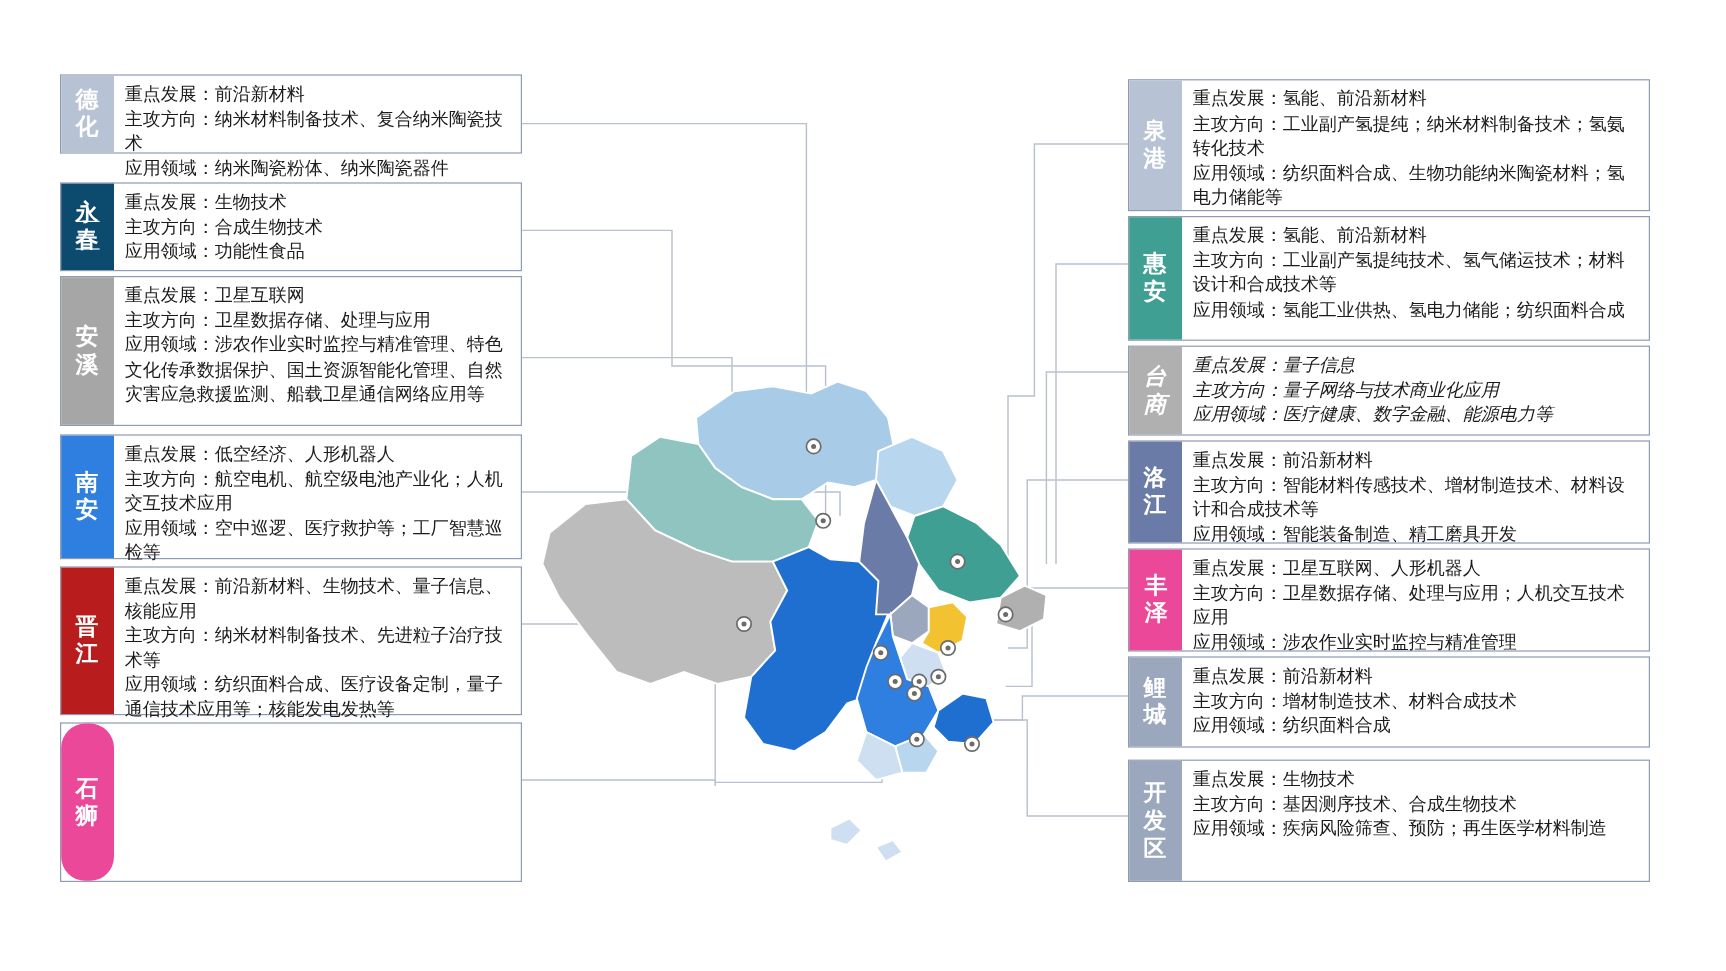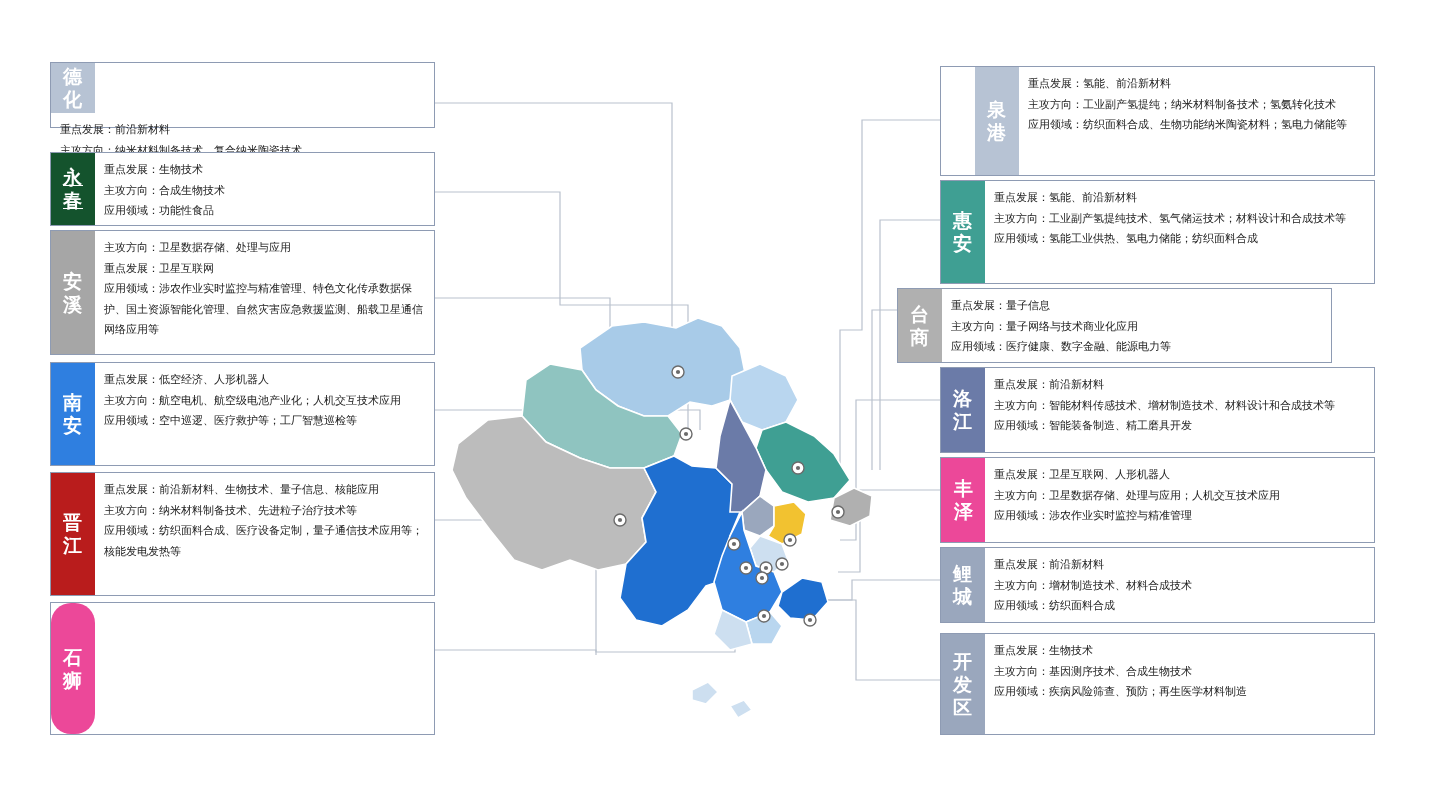--- a/index.html
+++ b/index.html
@@ -38,21 +38,21 @@
     letter-spacing:1px;
     text-align:center;
     font-weight:bold;
     padding:2px 0;
     box-sizing:border-box;
   }
   .card .tab span{display:block;width:22px;}
   .card .body{
     flex:1 1 auto;
     padding:6px 8px 7px 9px;
-    font-size:11px;
+    font-size:15px;
     line-height:20.5px;
     color:#1b1b1b;
     box-sizing:border-box;
   }
   .card .body div{white-space:normal;}
 
   
   .left{width:385px;}
   .right{width:435px;}
 </style>
@@ -144,49 +144,49 @@
         <circle cx="332" cy="348" r="2.1"></circle>
         <circle cx="352" cy="334" r="2.1"></circle>
         <circle cx="360" cy="310" r="2.1"></circle>
         <circle cx="334" cy="386" r="2.1"></circle>
         <circle cx="380" cy="390" r="2.1"></circle>
         <circle cx="316" cy="338" r="2.1"></circle>
       </g>
     </g>
   </svg>
 
-  <div class="card left" style="left:50px;top:62px;height:66px;flex-direction:column;">
+  <div class="card left" style="left:50px;top:62px;height:66px;">
     <div class="tab" style="background:#b7c3d4;">
       <span>德化</span>
     </div>
     <div class="body">
       <div>重点发展：前沿新材料</div>
       <div>主攻方向：纳米材料制备技术、复合纳米陶瓷技术</div>
       <div>应用领域：纳米陶瓷粉体、纳米陶瓷器件</div>
     </div>
   </div>
 
   <div class="card left" style="left:50px;top:152px;height:74px;">
-    <div class="tab" style="background:#14532d;text-decoration:underline;">
+    <div class="tab" style="background:#0c4a6e;text-decoration:underline;">
       <span>永春</span>
     </div>
     <div class="body">
       <div>重点发展：生物技术</div>
       <div>主攻方向：合成生物技术</div>
       <div>应用领域：功能性食品</div>
     </div>
   </div>
 
   <div class="card left" style="left:50px;top:230px;height:125px;">
     <div class="tab" style="background:#a6a6a6;">
       <span>安溪</span>
     </div>
     <div class="body">
+      <div>重点发展：卫星互联网</div>
       <div>主攻方向：卫星数据存储、处理与应用</div>
-      <div>重点发展：卫星互联网</div>
       <div>应用领域：涉农作业实时监控与精准管理、特色文化传承数据保护、国土资源智能化管理、自然灾害应急救援监测、船载卫星通信网络应用等</div>
     </div>
   </div>
 
   <div class="card left" style="left:50px;top:362px;height:104px;">
     <div class="tab" style="background:#2f7fe0;">
       <span>南安</span>
     </div>
     <div class="body">
       <div>重点发展：低空经济、人形机器人</div>
@@ -206,42 +206,42 @@
     </div>
   </div>
 
   <div class="card left" style="left:50px;top:602px;height:133px;">
     <div class="tab" style="background:#ec4899;border-radius:20px;">
       <span>石狮</span>
     </div>
   </div>
 
   <div class="card right" style="left:940px;top:66px;height:110px;">
-    <div class="tab" style="background:#b7c3d4;margin-left:34px;">
+    <div class="tab" style="background:#b7c3d4;">
       <span>泉港</span>
     </div>
     <div class="body">
       <div>重点发展：氢能、前沿新材料</div>
       <div>主攻方向：工业副产氢提纯；纳米材料制备技术；氢氨转化技术</div>
       <div>应用领域：纺织面料合成、生物功能纳米陶瓷材料；氢电力储能等</div>
     </div>
   </div>
 
   <div class="card right" style="left:940px;top:180px;height:104px;">
     <div class="tab" style="background:#3f9f93;">
       <span>惠安</span>
     </div>
     <div class="body">
       <div>重点发展：氢能、前沿新材料</div>
       <div>主攻方向：工业副产氢提纯技术、氢气储运技术；材料设计和合成技术等</div>
       <div>应用领域：氢能工业供热、氢电力储能；纺织面料合成</div>
     </div>
   </div>
 
-  <div class="card right" style="left:897px;top:288px;height:75px;">
+  <div class="card right" style="left:940px;top:288px;height:75px;font-style:italic;">
     <div class="tab" style="background:#b0b0b0;">
       <span>台商</span>
     </div>
     <div class="body">
       <div>重点发展：量子信息</div>
       <div>主攻方向：量子网络与技术商业化应用</div>
       <div>应用领域：医疗健康、数字金融、能源电力等</div>
     </div>
   </div>
 

